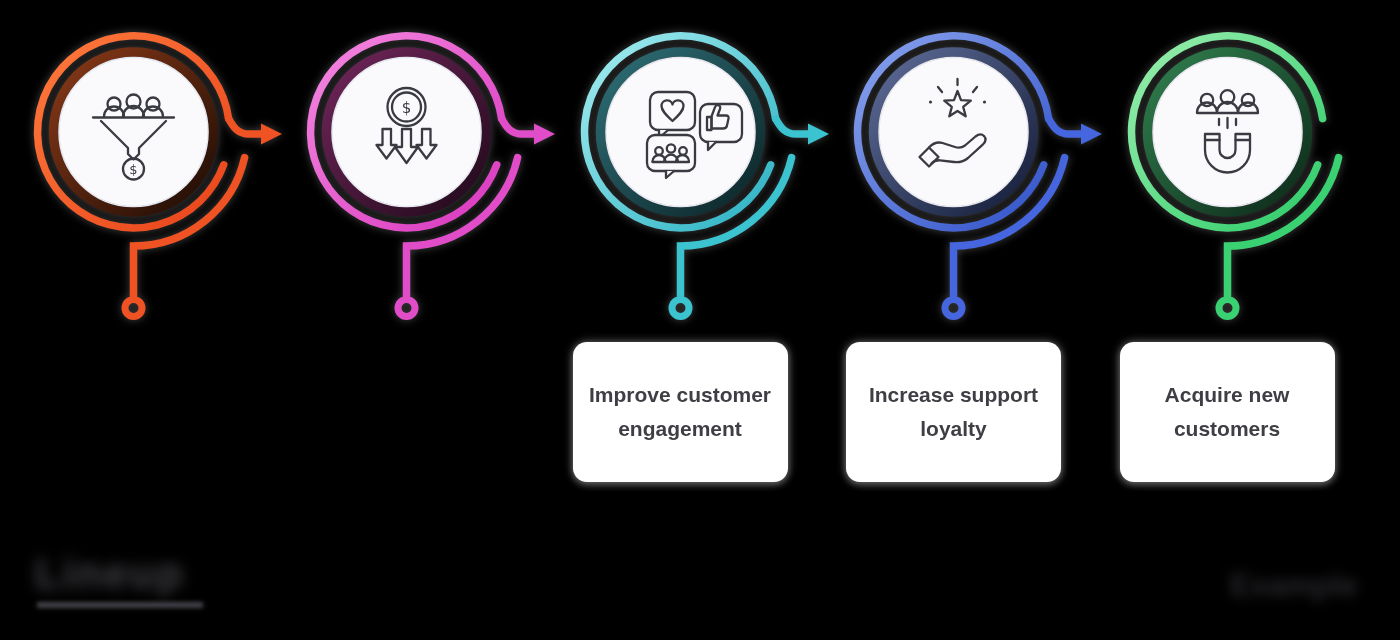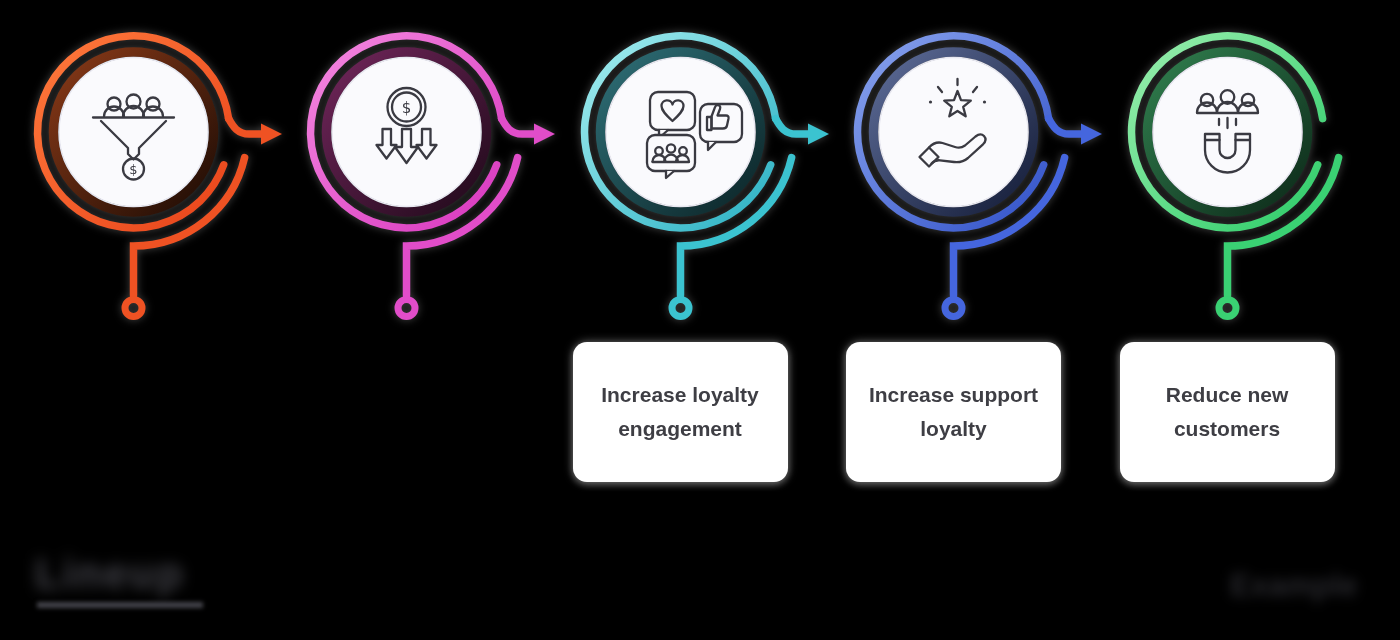--- a/index.html
+++ b/index.html
@@ -176,27 +176,27 @@
       <path d="M106 105 H167"></path>
       <path d="M128 111 V117"></path>
         <path d="M136.5 110 V120"></path>
         <path d="M145 111 V117"></path>
       <path d="M114 126 V142 A22.5 22.5 0 0 0 159 142 V126 H144.5 V142 A8 8 0 0 1 128.5 142 V126 Z"></path>
       <path d="M114 132 H128.5 M144.5 132 H159"></path>
     </g>
   </svg>
 
   <div class="card" style="left:572.5px">
-    <div class="card-label">Increase loyalty engagement</div>
+    <div class="card-label">Improve customer engagement</div>
   </div>
   <div class="card" style="left:846px">
     <div class="card-label">Increase support loyalty</div>
   </div>
   <div class="card" style="left:1119.5px">
-    <div class="card-label">Reduce new customers</div>
+    <div class="card-label">Acquire new customers</div>
   </div>
 
   <div class="logo">
     <div class="logo-text">Lineup</div>
     <div class="logo-bar"></div>
   </div>
   <div class="brand">Example</div>
 
 </div>
 

